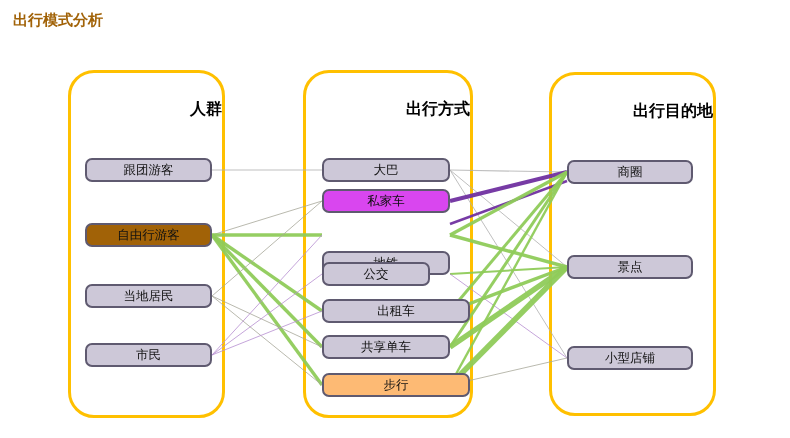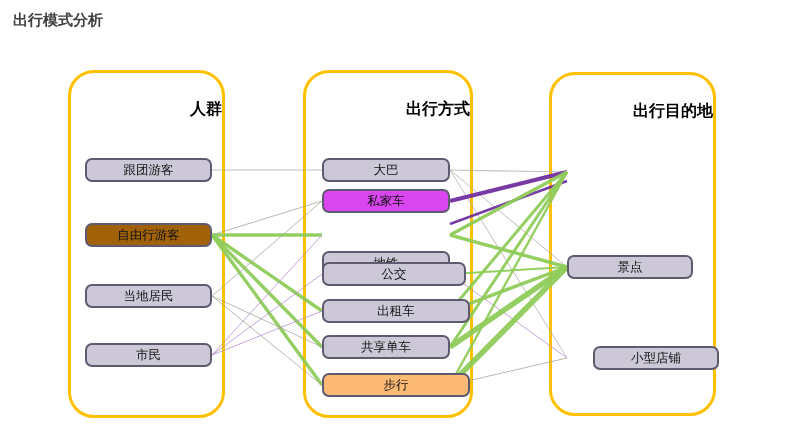--- a/index.html
+++ b/index.html
@@ -1,18 +1,18 @@
 <!DOCTYPE html>
 <html><head>
 <meta charset="utf-8">
 <style>
   html,body{margin:0;padding:0;background:#ffffff;}
   .stage{position:relative;width:790px;height:438px;background:#ffffff;overflow:hidden;
          font-family:"Liberation Sans","DejaVu Sans",sans-serif;}
-  .title{position:absolute;left:13px;top:11px;font-size:15px;font-weight:700;color:#404040;}
+  .title{position:absolute;left:13px;top:11px;font-size:15px;font-weight:700;color:#a16207;}
   .panel{position:absolute;border:3.5px solid #FFC000;border-radius:26px;background:#ffffff;z-index:1;}
   .panel-0{left:68px;top:70px;width:151px;height:342px;}
   .panel-1{left:303px;top:70px;width:164px;height:342px;}
   .panel-2{left:549px;top:72px;width:161px;height:338px;}
   .panel-title{position:absolute;top:26px;left:0;right:0;text-align:right;
                font-weight:700;font-size:16px;color:#000;}
   #edges{position:absolute;left:0;top:0;z-index:2;pointer-events:none;}
   .node{position:absolute;box-sizing:border-box;height:24px;border:2.5px solid #5F5A70;
         border-radius:7px;background:#CDC8D8;color:#111;font-size:12.5px;font-weight:400;
         display:flex;align-items:center;justify-content:center;z-index:3;white-space:nowrap;}
@@ -64,19 +64,20 @@
       <line x1="450" y1="385" x2="567" y2="358" stroke="#A8A89A" stroke-width="1" stroke-opacity="0.8"></line>
     </svg>
 
 <div class="node" style="left: 85px; top: 158px; width: 127px; background: rgb(205, 200, 216); border-color: rgb(95, 90, 112); text-align: center;">跟团游客</div>
     <div class="node" style="left: 85px; top: 223px; width: 127px; background: #a16207; border-color: rgb(95, 90, 112); text-align: right;">自由行游客</div>
     <div class="node" style="left: 85px; top: 284px; width: 127px; background: rgb(205, 200, 216); border-color: rgb(95, 90, 112);">当地居民</div>
     <div class="node" style="left: 85px; top: 343px; width: 127px; background: rgb(205, 200, 216); border-color: rgb(95, 90, 112);">市民</div>
     <div class="node" style="left: 322px; top: 158px; width: 128px; background: rgb(205, 200, 216); border-color: rgb(95, 90, 112);">大巴</div>
     <div class="node" style="left: 322px; top: 189px; width: 128px; background: #d946ef; border-color: rgb(95, 90, 112);">私家车</div>
     <div class="node" style="left: 322px; top: 223px; width: 128px; background: rgb(205, 200, 216); border-color: rgb(95, 90, 112); margin-top: 28px;">地铁</div>
-    <div class="node" style="left: 322px; top: 262px; width: 144px; background: rgb(205, 200, 216); border-color: rgb(95, 90, 112);">公交</div>
+    <div class="node" style="left: 322px; top: 262px; width: 108px; background: rgb(205, 200, 216); border-color: rgb(95, 90, 112);">公交</div>
     <div class="node" style="left: 322px; top: 299px; width: 148px; background: rgb(205, 200, 216); border-color: rgb(95, 90, 112);">出租车</div>
     <div class="node" style="left: 322px; top: 335px; width: 128px; background: rgb(205, 200, 216); border-color: rgb(95, 90, 112);">共享单车</div>
     <div class="node" style="left: 322px; top: 373px; width: 148px; background: #fdba74; border-color: rgb(95, 90, 112);">步行</div>
+    <div class="node" style="left: 567px; top: 160px; width: 126px; background: rgb(205, 200, 216); border-color: rgb(95, 90, 112);">商圈</div>
     <div class="node" style="left: 567px; top: 255px; width: 126px; background: rgb(205, 200, 216); border-color: rgb(95, 90, 112);">景点</div>
-    <div class="node" style="left: 567px; top: 346px; width: 126px; background: rgb(205, 200, 216); border-color: rgb(95, 90, 112); margin-left: 26px;">小型店铺</div>
+    <div class="node" style="left: 567px; top: 346px; width: 126px; background: rgb(205, 200, 216); border-color: rgb(95, 90, 112);">小型店铺</div>
   </div>
 
 </body></html>

